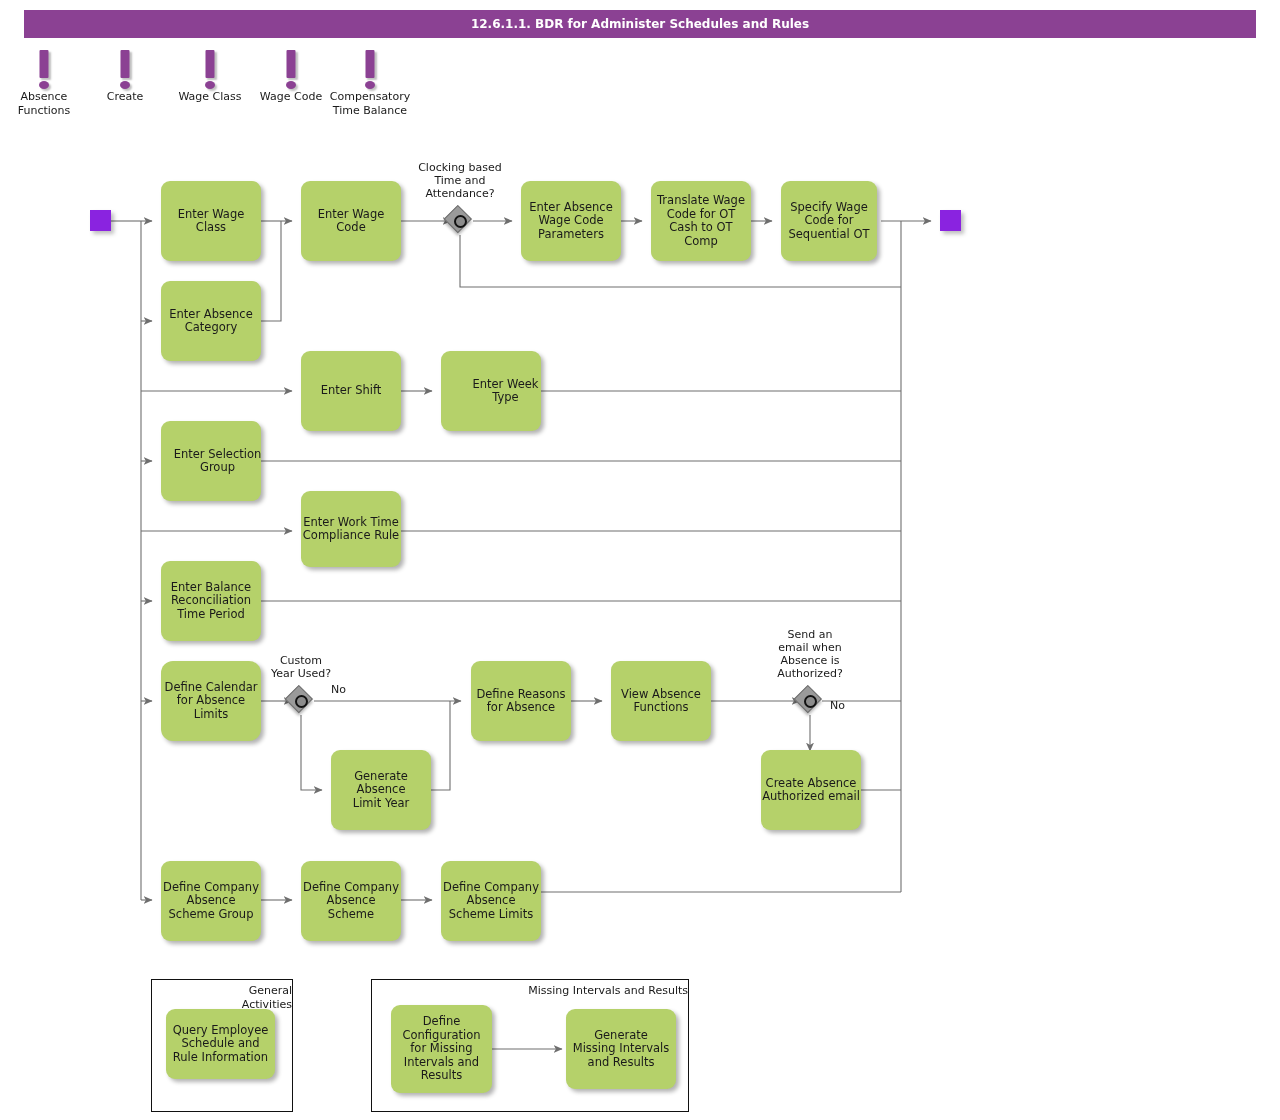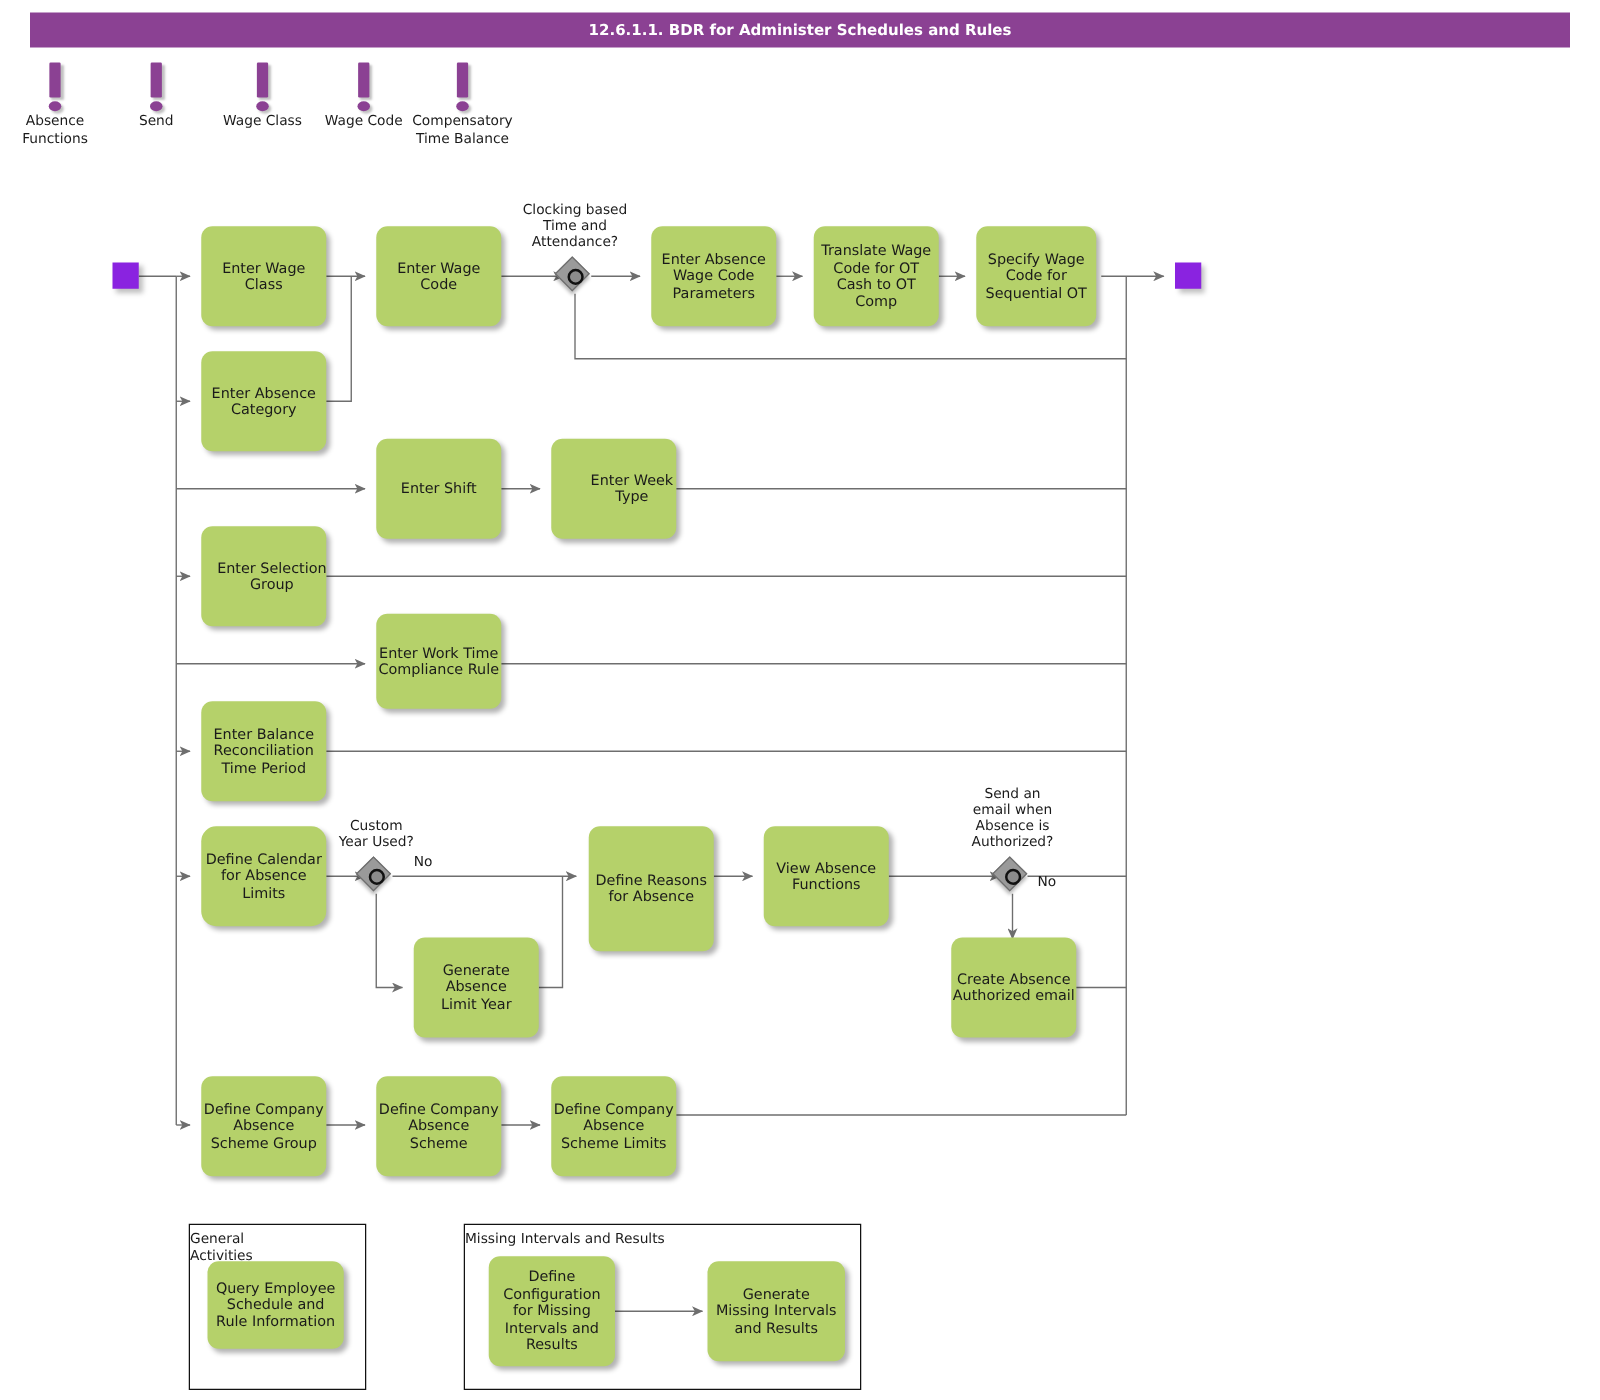--- a/index.html
+++ b/index.html
@@ -63,41 +63,41 @@
   .flab{
     position:absolute;white-space:pre;text-align:center;
     font-size:11px;line-height:13px;color:#1a1a1a;
   }
   .flab.left{text-align:left;}
   
   .grp{
     position:absolute;border:1px solid #111;background:transparent;
   }
   .grp-title{
-    position:absolute;top:4px;left:0;width:100%;text-align:left;
+    position:absolute;top:4px;left:0;width:100%;text-align:right;
     white-space:pre;font-size:11px;line-height:14px;color:#1a1a1a;
   }
 </style>
 </head>
 <body>
 
 <div id="titlebar">
   <span>12.6.1.1. BDR for Administer Schedules and Rules</span>
 </div>
 
 <div class="dobj" style="left:44px;top:50px;width:0;">
   <div class="bang-stem"></div>
   <div class="bang-dot"></div>
   <div class="dobj-label">Absence
 Functions</div>
 </div>
 <div class="dobj" style="left:125px;top:50px;width:0;">
   <div class="bang-stem"></div>
   <div class="bang-dot"></div>
-  <div class="dobj-label">Send</div>
+  <div class="dobj-label">Create</div>
 </div>
 <div class="dobj" style="left:210px;top:50px;width:0;">
   <div class="bang-stem"></div>
   <div class="bang-dot"></div>
   <div class="dobj-label">Wage Class</div>
 </div>
 <div class="dobj" style="left:291px;top:50px;width:0;">
   <div class="bang-stem"></div>
   <div class="bang-dot"></div>
   <div class="dobj-label">Wage Code</div>
@@ -237,21 +237,21 @@
 <div class="task" style="left:161px;top:561px;width:100px;height:80px;">Enter Balance
 Reconciliation
 Time Period</div>
 
 <div class="task" style="left:161px;top:661px;width:100px;height:80px;border-radius:12px;">Define Calendar
 for Absence
 Limits</div>
 <div class="task" style="left:331px;top:750px;width:100px;height:80px;">Generate
 Absence
 Limit Year</div>
-<div class="task" style="left:471px;top:661px;width:100px;height:100px;">Define Reasons
+<div class="task" style="left:471px;top:661px;width:100px;height:80px;">Define Reasons
 for Absence</div>
 <div class="task" style="left:611px;top:661px;width:100px;height:80px;">View Absence
 Functions</div>
 <div class="task" style="left:761px;top:750px;width:100px;height:80px;">Create Absence
 Authorized email</div>
 
 <div class="task" style="left:161px;top:861px;width:100px;height:80px;">Define Company
 Absence
 Scheme Group</div>
 <div class="task" style="left:301px;top:861px;width:100px;height:80px;">Define Company

